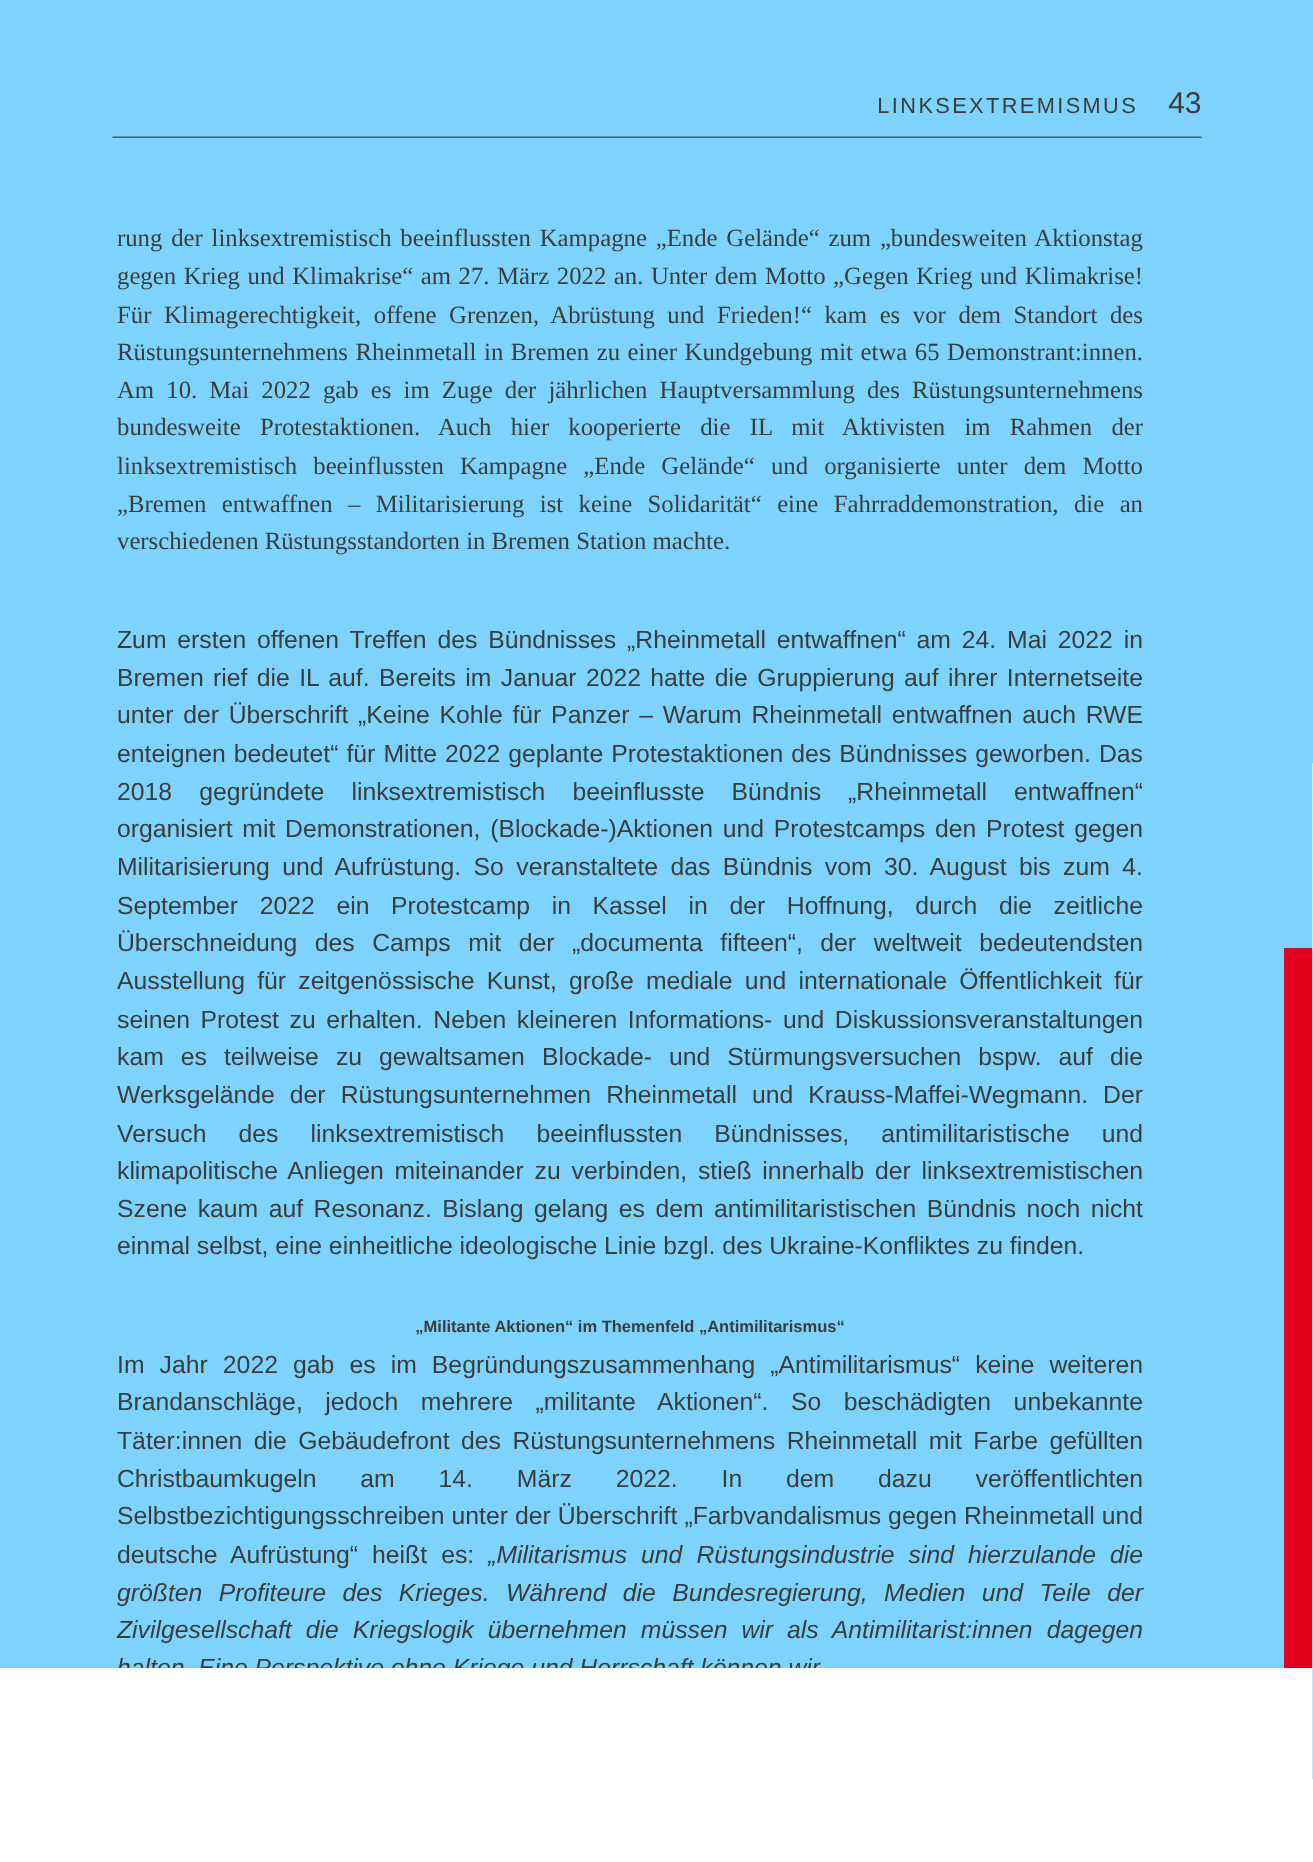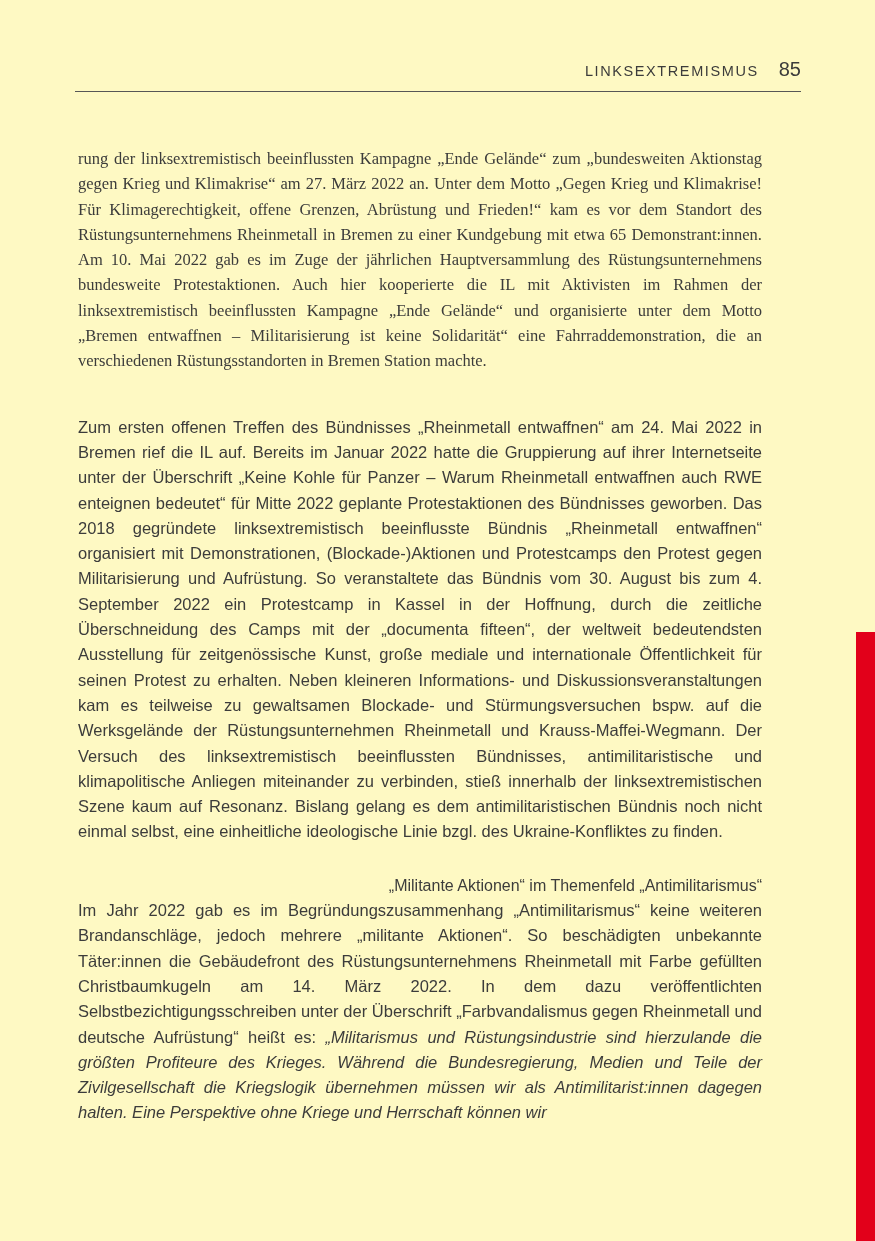--- a/index.html
+++ b/index.html
@@ -2,22 +2,22 @@
 <html lang="de"><head>
 <meta charset="utf-8">
 <style>
   * { margin: 0; padding: 0; box-sizing: border-box; }
   html, body { background: #ffffff; }
   body { font-family: "Liberation Sans", sans-serif; }
 
   .page {
     position: relative;
     width: 875px;
-    height: 1241px;
-    background: #fef9c3;
+    height: 1112px;
+    background: #7dd3fc;
     color: #3c3c3b;
     overflow: hidden;
   }
 
   
   .page-header {
     position: absolute;
     top: 0;
     left: 75px;
     width: 726px;
@@ -58,24 +58,24 @@
     line-height: 25.3px;
     text-align: justify;
     color: #3c3c3b;
     hyphens: auto;
     -webkit-hyphens: auto;
   }
   .para { margin-top: 41px; }
   .para.first { margin-top: 0; font-family: Liberation Serif, serif; }
   .sub-heading {
     margin-top: 28px;
-    font-size: 16px;
+    font-size: 11px;
     line-height: 25.3px;
-    font-weight: normal;
-    text-align: right;
+    font-weight: bold;
+    text-align: center;
     color: #3c3c3b;
   }
   .para.no-gap { margin-top: 0; }
   .quote { font-style: italic; }
 
   
   .chapter-marker {
     position: absolute;
     top: 632px;
     right: 0;
@@ -85,21 +85,21 @@
   }
 </style>
 </head>
 <body>
 
 <div class="page">
 
   <header class="page-header">
     <div class="header-text">
       <span class="section-title">LINKSEXTREMISMUS</span>
-      <span class="page-number">85</span>
+      <span class="page-number">43</span>
     </div>
     <div class="header-rule"></div>
   </header>
 
   <main class="body-text">
     <p class="para first">rung der linksextremistisch beeinflussten Kampagne „Ende Gelände“ zum „bundesweiten Aktionstag gegen Krieg und Klimakrise“ am 27. März 2022 an. Unter dem Motto „Gegen Krieg und Klimakrise! Für Klimagerechtigkeit, offene Grenzen, Abrüstung und Frieden!“ kam es vor dem Standort des Rüstungsunternehmens Rheinmetall in Bremen zu einer Kundgebung mit etwa 65 Demonstrant:innen. Am 10. Mai 2022 gab es im Zuge der jährlichen Hauptversammlung des Rüstungsunternehmens bundesweite Protestaktionen. Auch hier kooperierte die IL mit Aktivisten im Rahmen der linksextremistisch beeinflussten Kampagne „Ende Gelände“ und organisierte unter dem Motto „Bremen entwaffnen – Militarisierung ist keine Solidarität“ eine Fahrraddemonstration, die an verschiedenen Rüstungsstandorten in Bremen Station machte.</p>
 
     <p class="para">Zum ersten offenen Treffen des Bündnisses „Rheinmetall entwaffnen“ am 24. Mai 2022 in Bremen rief die IL auf. Bereits im Januar 2022 hatte die Gruppierung auf ihrer Internetseite unter der Überschrift „Keine Kohle für Panzer – Warum Rheinmetall entwaffnen auch RWE enteignen bedeutet“ für Mitte 2022 geplante Protestaktionen des Bündnisses geworben. Das 2018 gegründete linksextremistisch beeinflusste Bündnis „Rheinmetall entwaffnen“ organisiert mit Demonstrationen, (Blockade-)Aktionen und Protestcamps den Protest gegen Militarisierung und Aufrüstung. So veranstaltete das Bündnis vom 30. August bis zum 4. September 2022 ein Protestcamp in Kassel in der Hoffnung, durch die zeitliche Überschneidung des Camps mit der „documenta fifteen“, der weltweit bedeutendsten Ausstellung für zeitgenössische Kunst, große mediale und internationale Öffentlichkeit für seinen Protest zu erhalten. Neben kleineren Informations- und Diskussionsveranstaltungen kam es teilweise zu gewaltsamen Blockade- und Stürmungsversuchen bspw. auf die Werksgelände der Rüstungsunternehmen Rheinmetall und Krauss-Maffei-Wegmann. Der Versuch des linksextremistisch beeinflussten Bündnisses, antimilitaristische und klimapolitische Anliegen miteinander zu verbinden, stieß innerhalb der linksextremistischen Szene kaum auf Resonanz. Bislang gelang es dem antimilitaristischen Bündnis noch nicht einmal selbst, eine einheitliche ideologische Linie bzgl. des Ukraine-Konfliktes zu finden.</p>
 
     <h2 class="sub-heading">„Militante Aktionen“ im Themenfeld „Antimilitarismus“</h2>

